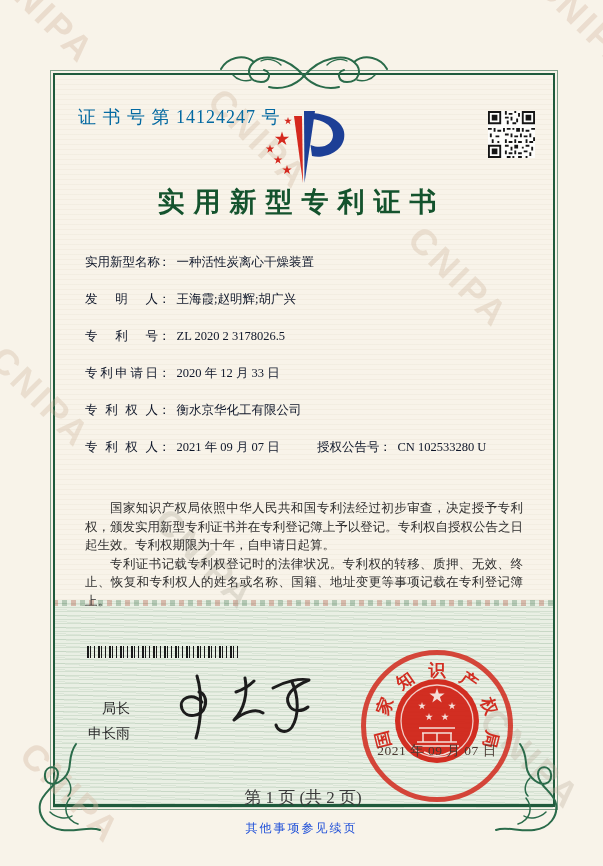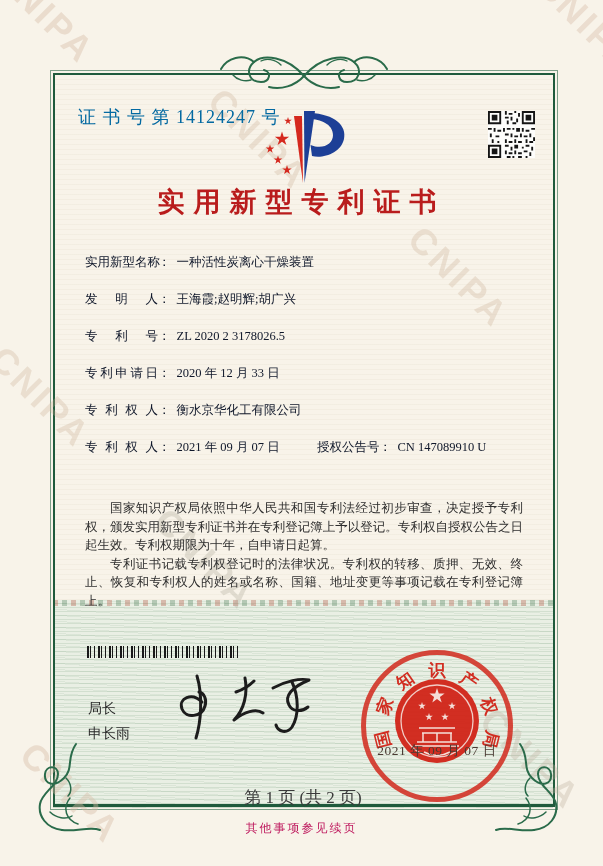--- a/index.html
+++ b/index.html
@@ -21,48 +21,48 @@
     background:repeating-linear-gradient(90deg,rgba(172,62,42,.30) 0 5px,transparent 5px 9px,rgba(58,110,70,.30) 9px 14px,transparent 14px 18px);}
   
   .wm{position:absolute;z-index:2;font-family:"Liberation Sans","DejaVu Sans",sans-serif;
       font-weight:bold;font-size:36px;letter-spacing:3px;color:rgba(201,176,150,.30);
       transform:rotate(45deg);pointer-events:none;}
   
   .cert-no{position:absolute;left:78px;top:105px;z-index:3;font-size:18px;letter-spacing:1px;color:#0369a1;}
   .qr{position:absolute;left:488px;top:111px;width:47px;height:47px;z-index:3;}
   .logo{position:absolute;left:257px;top:106px;z-index:3;}
   .title{position:absolute;left:0;top:184px;width:100%;text-align:center;z-index:3;
-         font-size:27px;font-weight:bold;letter-spacing:9px;color:#b91c1c;}
+         font-size:27px;font-weight:bold;letter-spacing:9px;color:#14532d;}
   
   .fields{position:absolute;left:85px;top:251px;width:440px;z-index:3;font-size:12.5px;color:#0f172a;}
   .frow{position:relative;line-height:22px;margin-bottom:15px;white-space:nowrap;}
   .flabel{display:inline-block;width:73px;text-align:justify;text-align-last:justify;vertical-align:top;}
   .fcolon{display:inline-block;margin-right:6px;}
   .fgroup2{position:absolute;left:232px;top:0;}
   .fgroup2 .flabel{width:62px;}
   
   .paras{position:absolute;left:85px;top:499px;width:438px;z-index:3;font-size:12.5px;line-height:18.5px;
          text-align:justify;color:#2e2e2e;}
   .paras p{margin:0;text-indent:2em;}
   
   .barcode{position:absolute;left:87px;top:646px;width:153px;height:12px;z-index:3;
     background:repeating-linear-gradient(90deg,#191919 0 2px,transparent 2px 3px,#191919 3px 4px,transparent 4px 7px,#191919 7px 8px,transparent 8px 11px);}
-  .director{position:absolute;left:88px;top:696px;z-index:3;font-size:14px;color:#2b2b2b;line-height:25px;}
+  .director{position:absolute;left:88px;top:696px;z-index:3;font-size:14px;color:#2b2b2b;line-height:25px;text-align:right;}
   .signature{position:absolute;left:170px;top:666px;z-index:3;}
   
   .seal{position:absolute;left:361px;top:650px;width:152px;height:152px;z-index:4;opacity:.95;}
   .seal-ring{position:absolute;left:0;top:0;width:142px;height:142px;border:5px solid rgba(209,36,24,.88);border-radius:50%;}
   .seal-char{position:absolute;left:66px;top:66px;width:20px;height:20px;text-align:center;
      font-size:17px;font-weight:bold;color:#d12418;font-family:"Liberation Sans","DejaVu Sans",sans-serif;}
   .seal-date{position:absolute;left:0;top:92px;width:152px;text-align:center;z-index:5;
      font-size:13.5px;color:#43322a;letter-spacing:.5px;}
   .emblem{position:absolute;left:31px;top:26px;}
   
   .page-no{position:absolute;left:53px;top:786px;width:500px;text-align:center;z-index:3;font-size:17px;color:#3a3a3a;}
-  .cont-note{position:absolute;left:0;top:820px;width:100%;text-align:center;z-index:3;font-size:12px;color:#be185d;letter-spacing:2px;}
+  .cont-note{position:absolute;left:0;top:820px;width:100%;text-align:center;z-index:3;font-size:12px;color:#1d4ed8;letter-spacing:2px;}
   
   .orn{position:absolute;z-index:2;}
   .orn-top{left:219px;top:49px;}
   .orn-bl{left:36px;top:742px;}
   .orn-br{left:490px;top:742px;transform:scaleX(-1);}
 </style>
 </head>
 <body>
 
 <div class="page">
@@ -150,21 +150,21 @@
     </div>
     <div class="frow">
       <span class="flabel">专利申请日</span><span class="fcolon">：</span><span>2020 年 12 月 33 日</span>
     </div>
     <div class="frow">
       <span class="flabel">专利权人</span><span class="fcolon">：</span><span>衡水京华化工有限公司</span>
     </div>
     <div class="frow">
       <span class="flabel">专利权人</span><span class="fcolon">：</span><span>2021 年 09 月 07 日</span>
       <span class="fgroup2">
-        <span class="flabel">授权公告号</span><span class="fcolon">：</span><span>CN 147089910 U</span>
+        <span class="flabel">授权公告号</span><span class="fcolon">：</span><span>CN 102533280 U</span>
       </span>
     </div>
   </div>
 
   <div class="paras">
     <p>国家知识产权局依照中华人民共和国专利法经过初步审查，决定授予专利权，颁发实用新型专利证书并在专利登记簿上予以登记。专利权自授权公告之日起生效。专利权期限为十年，自申请日起算。</p>
     <p>专利证书记载专利权登记时的法律状况。专利权的转移、质押、无效、终止、恢复和专利权人的姓名或名称、国籍、地址变更等事项记载在专利登记簿上。</p>
   </div>
 
   <div class="barcode"></div>

